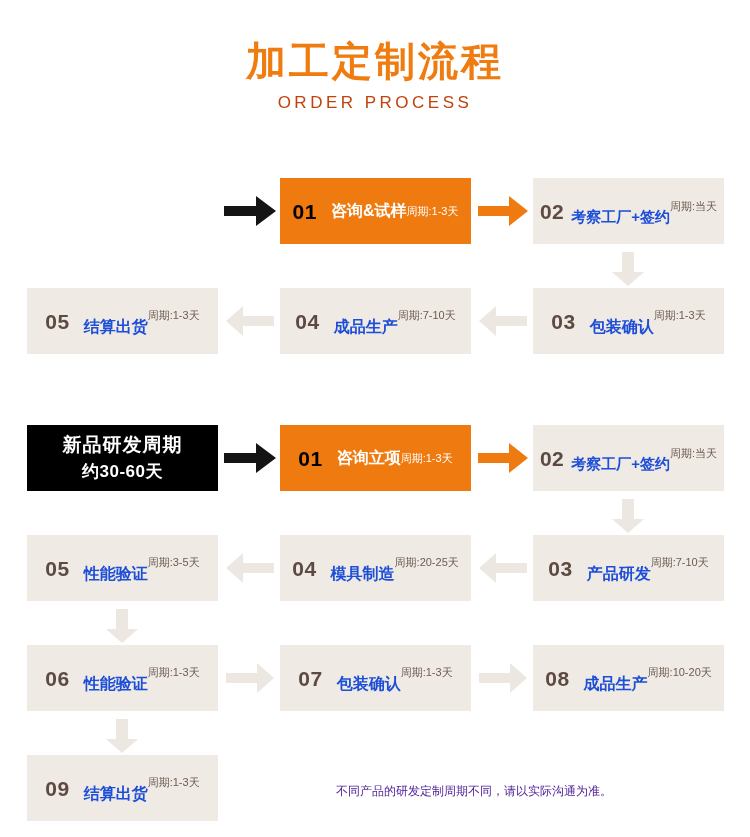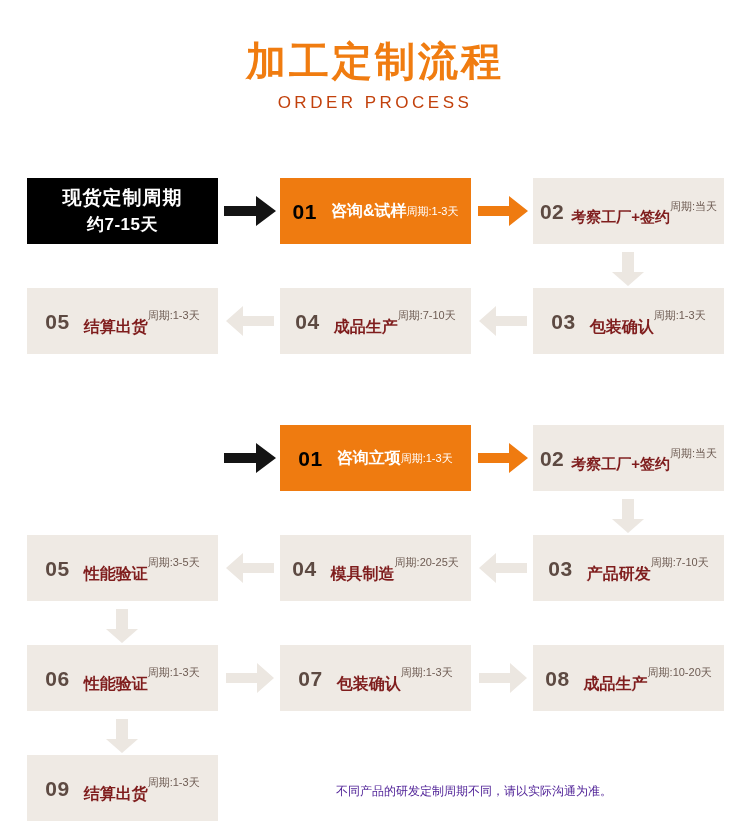--- a/index.html
+++ b/index.html
@@ -47,21 +47,21 @@
 
   
   .box.orange{background:#ef7b10;color:#ffffff;}
   .box.orange .num{color:#000000;text-align:center;}
   .box.orange .label{color:#ffffff;}
   .box.orange .dur{color:#ffffff;}
 
   
   .box.beige{background:#efeae4;color:#5d4a42;}
   .box.beige .num{color:#5d4a42;}
-  .box.beige .label{color:#7f1d1d;margin-top:12px;}
+  .box.beige .label{color:#1d4ed8;margin-top:12px;}
   .box.beige .dur{color:#6d5b52;}
 
   
   .box .inner.tight .num{margin-right:7px;text-align:right;}
   .box .inner.tight .label{font-size:15px;}
 
   
   .arrow{position:absolute;}
   .arrow svg{display:block;}
 
@@ -75,24 +75,20 @@
 </head>
 <body>
 
 <div class="page">
 
   <div class="header">
     <div class="title-cn">加工定制流程</div>
     <div class="title-en">ORDER PROCESS</div>
   </div>
 
-  <div class="box black" style="left:27px;top:178px;">
-    <div class="head">现货定制周期</div>
-    <div class="sub">约7-15天</div>
-  </div>
 
   <div class="arrow" style="left:224px;top:196px;">
     <svg width="52" height="30" viewBox="0 0 52 30" aria-hidden="true">
       <path d="M0 10 H32 V0 L52 15 L32 30 V20 H0 Z" fill="#141414"></path>
     </svg>
   </div>
 
   <div class="box orange" style="left:280px;top:178px;">
     <div class="inner">
       <div class="num">01</div>
@@ -160,20 +156,24 @@
   <div class="box beige" style="left:27px;top:288px;">
     <div class="inner">
       <div class="num">05</div>
       <div class="txtwrap">
         <div class="label">结算出货</div>
         <div class="dur">周期:1-3天</div>
       </div>
     </div>
   </div>
 
+  <div class="box black" style="left:27px;top:425px;">
+    <div class="head">新品研发周期</div>
+    <div class="sub">约30-60天</div>
+  </div>
 
   <div class="arrow" style="left:224px;top:443px;">
     <svg width="52" height="30" viewBox="0 0 52 30" aria-hidden="true">
       <path d="M0 10 H32 V0 L52 15 L32 30 V20 H0 Z" fill="#141414"></path>
     </svg>
   </div>
 
   <div class="box orange" style="left:280px;top:425px;">
     <div class="inner">
       <div class="num">01</div>

